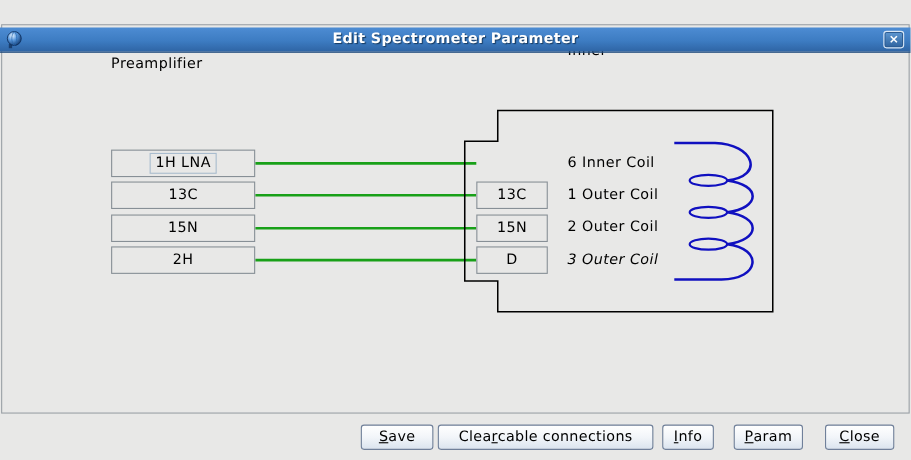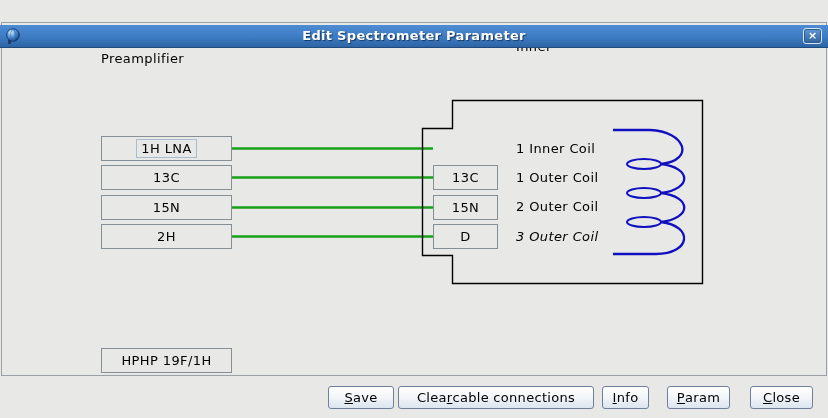--- a/index.html
+++ b/index.html
@@ -92,35 +92,32 @@
   <div class="pbox" style="left:101px;top:165px;">
     <span>13C</span>
   </div>
   <div class="pbox" style="left:101px;top:195px;">
     <span>15N</span>
   </div>
   <div class="pbox" style="left:101px;top:224px;">
     <span>2H</span>
   </div>
 
-  <div class="pbox" style="left:101px;top:348px;">
-    <span>HPHP 19F/1H</span>
-  </div>
 
   <div class="pbox cbox" style="left:433px;top:165px;">
     <span>13C</span>
   </div>
   <div class="pbox cbox" style="left:433px;top:195px;">
     <span>15N</span>
   </div>
   <div class="pbox cbox" style="left:433px;top:224px;">
     <span>D</span>
   </div>
 
-  <div class="coil-label" style="left:516px;top:141px;">1 Inner Coil</div>
+  <div class="coil-label" style="left:516px;top:141px;">6 Inner Coil</div>
   <div class="coil-label" style="left:516px;top:170px;">1 Outer Coil</div>
   <div class="coil-label" style="left:516px;top:199px;">2 Outer Coil</div>
   <div class="coil-label" style="left:516px;top:229px;font-style:italic;">3 Outer Coil</div>
 
   <div class="btn" style="left:328px;width:66px;"><u>S</u>ave</div>
   <div class="btn" style="left:398px;width:196px;">Clea<u>r</u> cable connections</div>
   <div class="btn" style="left:602px;width:47px;"><u>I</u>nfo</div>
   <div class="btn" style="left:667px;width:63px;"><u>P</u>aram</div>
   <div class="btn" style="left:750px;width:63px;"><u>C</u>lose</div>
 

